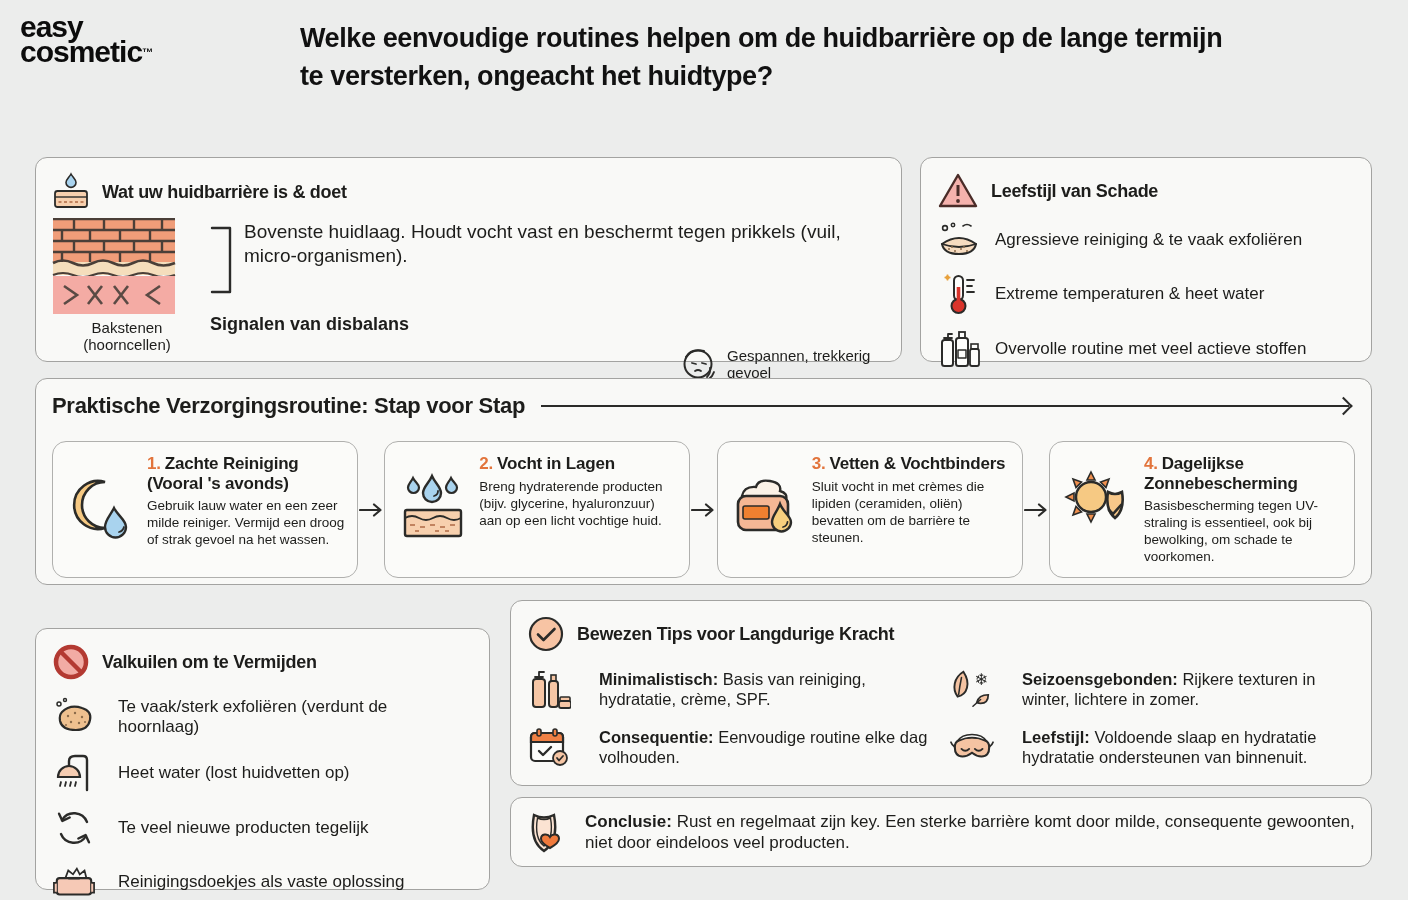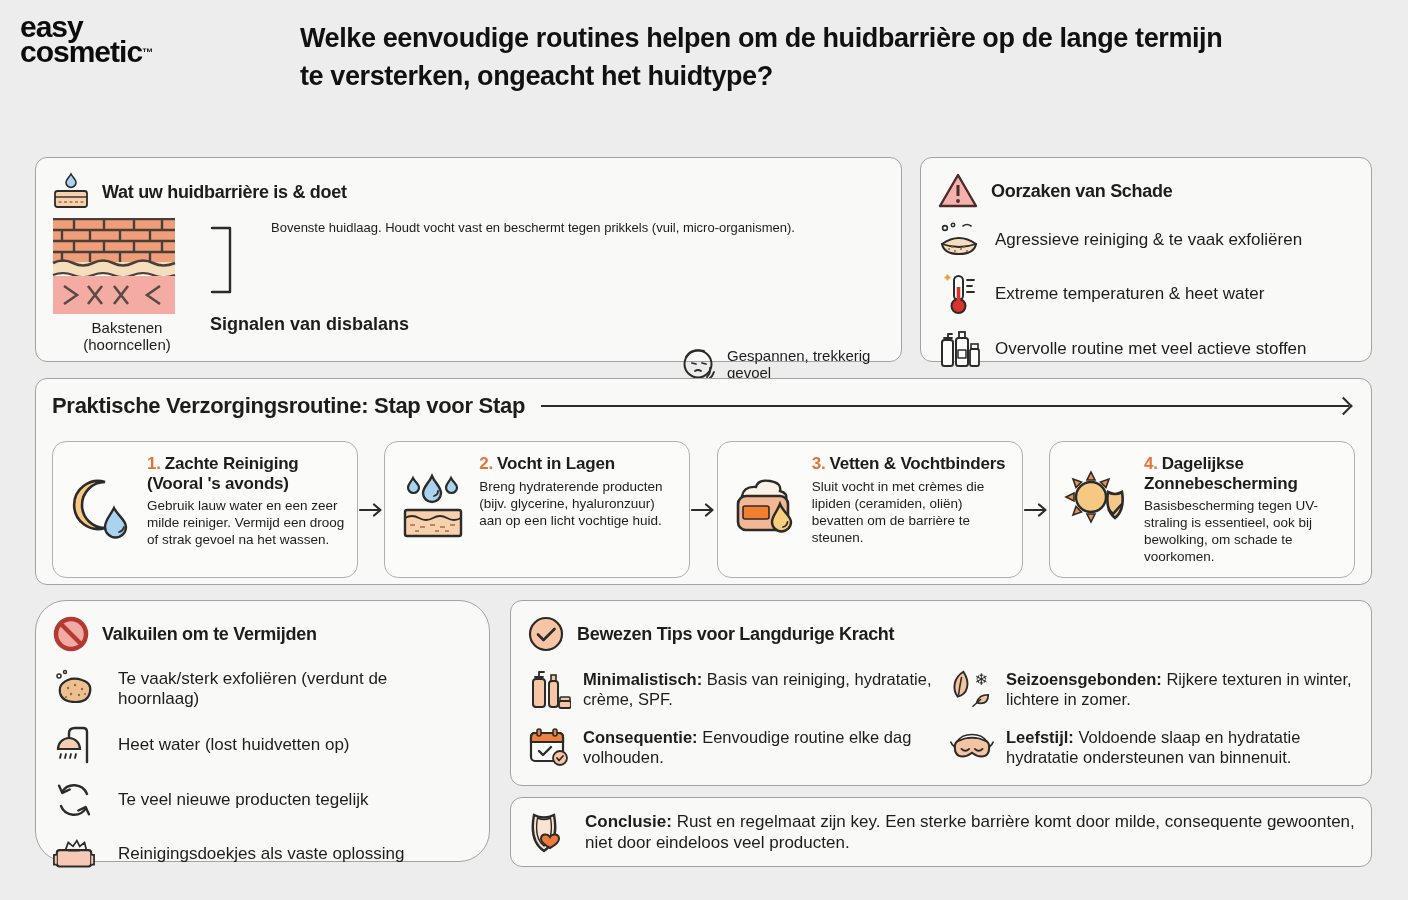--- a/index.html
+++ b/index.html
@@ -30,21 +30,21 @@
   .card-head h2 { font-size:18px; font-weight:800; letter-spacing:-.3px; }
 
   
   #card-barrier { left:35px; top:157px; width:867px; height:205px; }
   .barrier-body { display:flex; padding:2px 16px 0 16px; }
   .barrier-left { width:150px; text-align:center; }
   .barrier-caption { font-size:15px; line-height:1.15; margin-top:4px; }
   .barrier-right { flex:1; padding-left:8px; }
   .desc-row { display:flex; }
   .bracket { width:34px; flex:0 0 34px; }
-  .barrier-desc { font-size:13px; line-height:1.28; padding-top:2px;margin-left:27px; }
+  .barrier-desc { font-size:19px; line-height:1.28; padding-top:2px; }
   .signals-title { font-size:18px; font-weight:800; margin:12px 0 8px 0; }
   .signals-row { display:flex; align-items:flex-end; gap:6px;flex-direction:column; }
   .signal { display:flex; align-items:center; gap:8px; }
   .signal-label { font-size:15px; line-height:1.15; }
   .sig1 { width:206px; } .sig2 { width:172px; } .sig3 { width:140px; }
   .redness-blob {
     width:44px; height:28px; border-radius:50%;
     background:radial-gradient(ellipse at 45% 50%, #e4766b 0%, #ee9c90 45%, #f6c0b4 68%, rgba(246,192,180,0) 78%);
     transform:rotate(-14deg);
   }
@@ -71,28 +71,28 @@
     border:1.5px solid #b0b0ae; border-radius:14px;
     display:flex; gap:10px; padding:12px 10px 12px 12px; min-height:122px;
   }
   .step-icon { width:72px; flex:0 0 72px; display:flex; align-items:center; justify-content:center; }
   .step-title { font-size:17px; font-weight:800; line-height:1.16; letter-spacing:-.2px; }
   .step-num { color:#e2743c; margin-right:4px; }
   .step-body { font-size:13.5px; line-height:1.26; margin-top:4px; }
   .step-arrow { flex:1; display:flex; align-items:center; justify-content:center; }
 
   
-  #card-pitfalls { left:35px; top:600px; width:455px; height:262px;border-radius:31px; }
+  #card-pitfalls { left:35px; top:628px; width:455px; height:262px; }
   .pit-item { display:flex; align-items:center; gap:22px; padding:7px 16px; }
   .pit-item .txt { font-size:17px; line-height:1.2; }
 
   
   #card-tips { left:510px; top:600px; width:862px; height:186px; }
   .tips-grid { display:grid; grid-template-columns:1fr 1fr; column-gap:18px; row-gap:14px; padding:8px 16px 0 16px; }
-  .tip-item { display:flex; align-items:center; gap:12px; }
+  .tip-item { display:flex; align-items:center; gap:28px; }
   .tip-item .txt { font-size:16.5px; line-height:1.22; }
   .lead { font-weight:800; }
 
   
   #card-conclusion { left:510px; top:797px; width:862px; height:70px; display:flex; align-items:center; gap:14px; padding:8px 16px; }
   #card-conclusion .txt { font-size:17px; line-height:1.25; }
 
   svg { display:block; }
   .stk { stroke:#2b2b29; fill:none; stroke-linecap:round; stroke-linejoin:round; }
 </style>
@@ -219,21 +219,21 @@
 
   <div class="card" id="card-damage">
     <div class="card-head">
       <span>
         <svg width="42" height="38" viewBox="0 0 42 38">
           <path d="M21 3 L39 34 H3 Z" fill="#f5b2ad" stroke="#4a2c28" stroke-width="2.4" stroke-linejoin="round"></path>
           <line x1="21" y1="13" x2="21" y2="24" stroke="#4a2c28" stroke-width="3"></line>
           <circle cx="21" cy="29" r="1.9" fill="#4a2c28"></circle>
         </svg>
       </span>
-      <h2>Oorzaken van Schade</h2>
+      <h2>Leefstijl van Schade</h2>
     </div>
     <div class="damage-item">
       <span class="iconbox">
         <svg width="44" height="40" viewBox="0 0 44 40">
           <circle cx="8" cy="8" r="2.4" class="stk" stroke-width="1.6"></circle>
           <circle cx="16" cy="5" r="1.7" class="stk" stroke-width="1.5"></circle>
           <path d="M26 6 q4 -3 8 0" class="stk" stroke-width="1.6"></path>
           <path d="M5 24 q17 -12 34 0 q-2 10 -17 10 q-15 0 -17 -10 Z" fill="#f7dcc0" stroke="#2b2b29" stroke-width="2"></path>
           <path d="M5 24 q17 6 34 0" class="stk" stroke-width="1.8"></path>
           <g fill="#8a6a4a">

